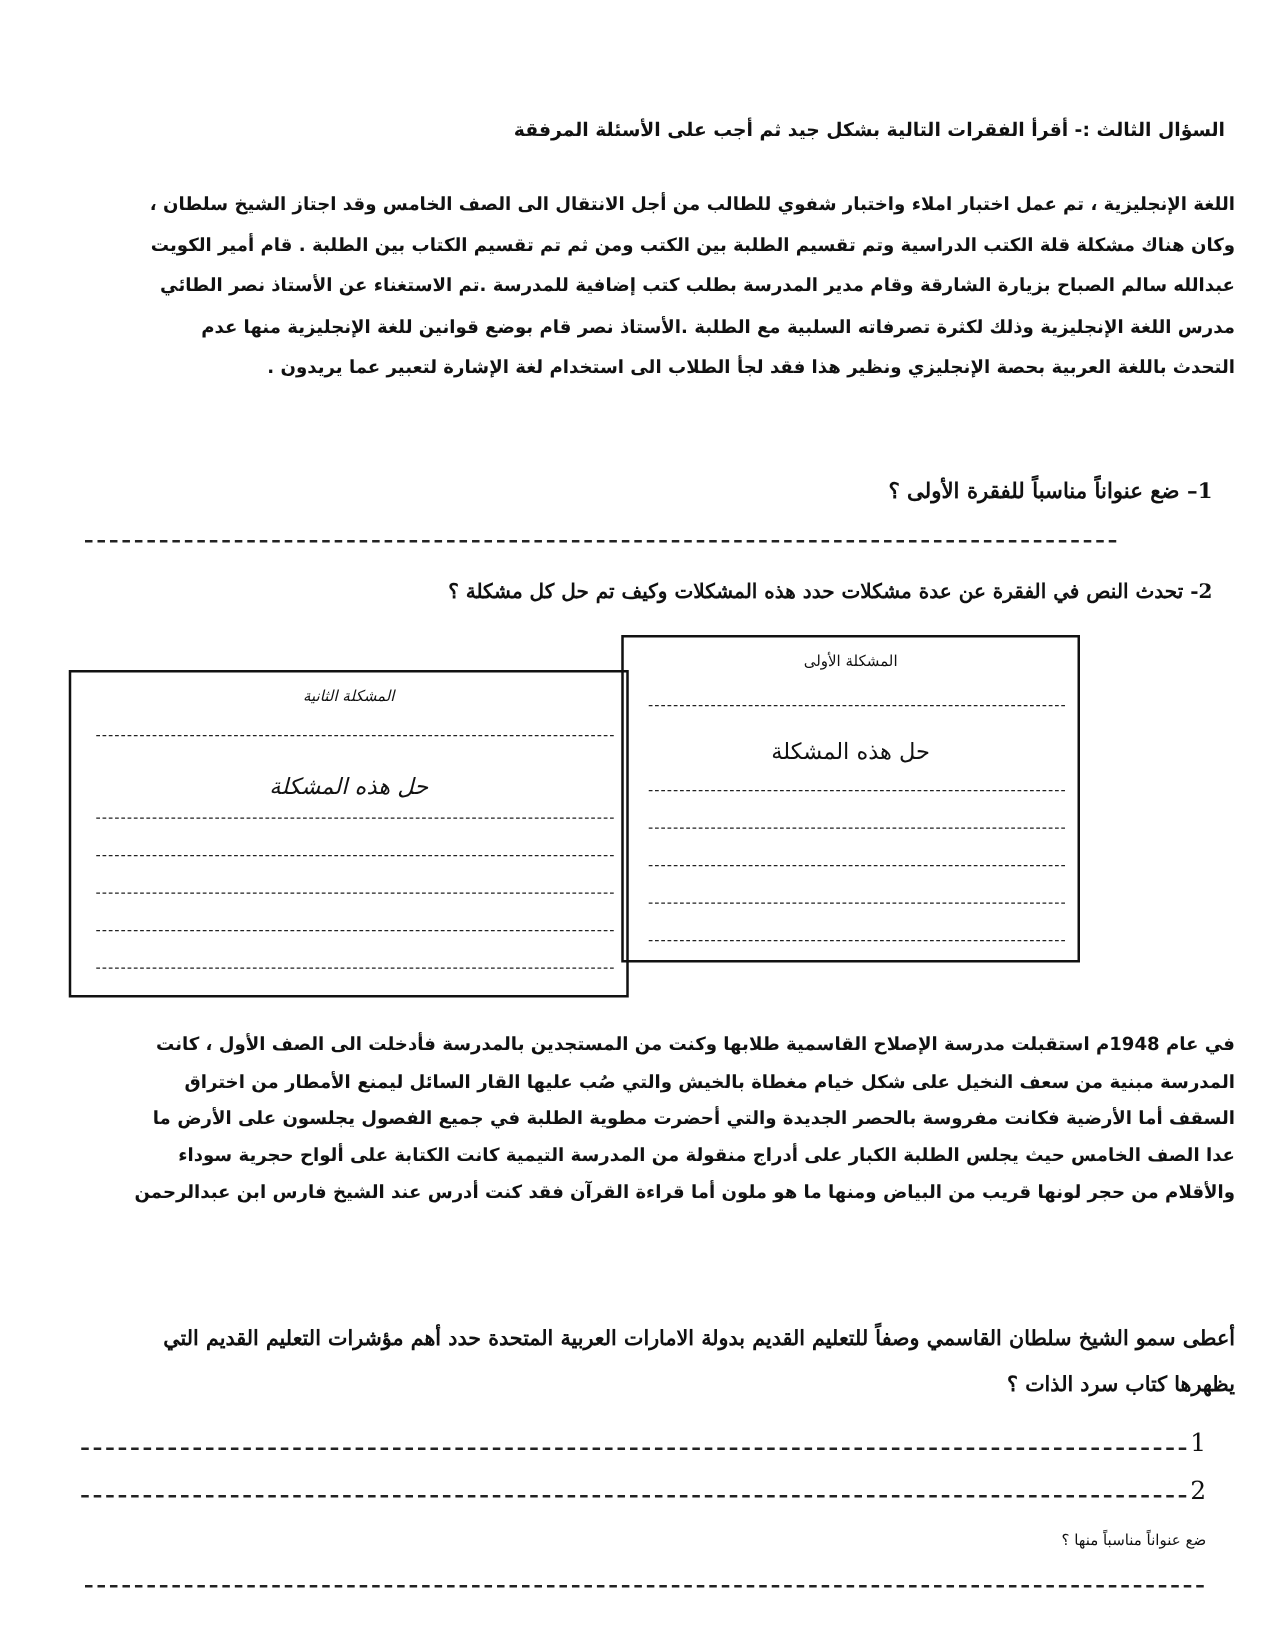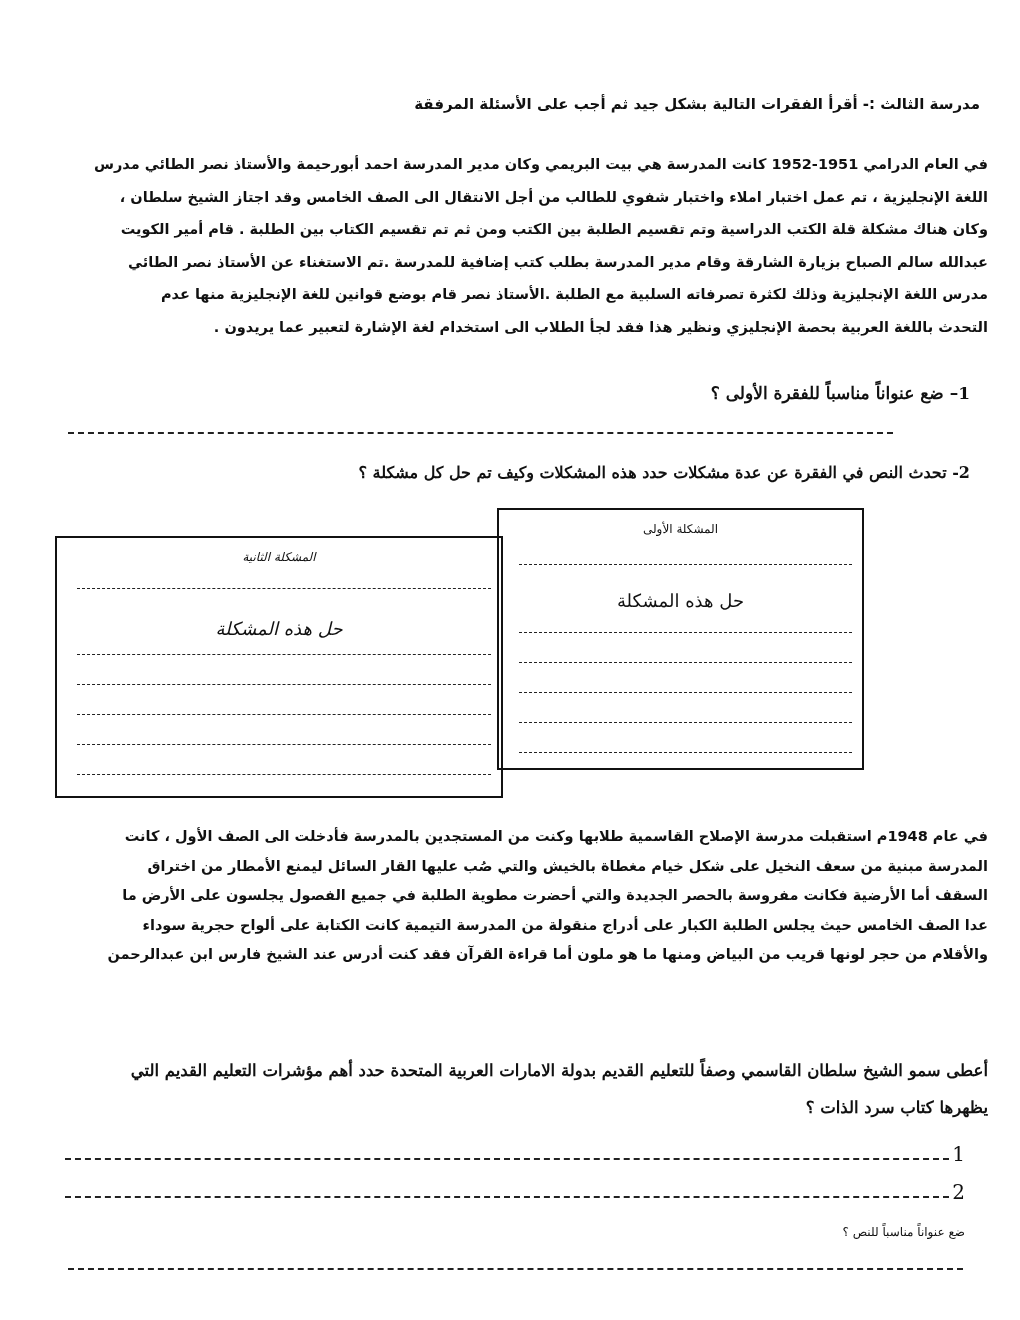--- a/index.html
+++ b/index.html
@@ -80,24 +80,23 @@
 
   .q4 {
     top: 1222px; right: 55px; width: 400px;
     font-family: "DejaVu Serif", serif; font-size: 12px; line-height: 20px;
   }
   .q4-line { top: 1268px; left: 68px; width: 895px; }
 </style>
 </head>
 <body>
 
-<div class="abs rtl q-title">مدرسة الثالث :- أقرأ الفقرات التالية بشكل جيد ثم أجب على الأسئلة المرفقة</div>
+<div class="abs rtl q-title">السؤال الثالث :- أقرأ الفقرات التالية بشكل جيد ثم أجب على الأسئلة المرفقة</div>
 
 <div class="abs rtl para1">
-  <p>في العام الدرامي 1951-1952 كانت المدرسة هي بيت البريمي وكان مدير المدرسة احمد أبورحيمة والأستاذ نصر الطائي مدرس</p>
   <p>اللغة الإنجليزية ، تم عمل اختبار املاء واختبار شفوي للطالب من أجل الانتقال الى الصف الخامس وقد اجتاز الشيخ سلطان ،</p>
   <p>وكان هناك مشكلة قلة الكتب الدراسية وتم تقسيم الطلبة بين الكتب ومن ثم تم تقسيم الكتاب بين الطلبة . قام أمير الكويت</p>
   <p>عبدالله سالم الصباح بزيارة الشارقة وقام مدير المدرسة بطلب كتب إضافية للمدرسة .تم الاستغناء عن الأستاذ نصر الطائي</p>
   <p>مدرس اللغة الإنجليزية وذلك لكثرة تصرفاته السلبية مع الطلبة .الأستاذ نصر قام بوضع قوانين للغة الإنجليزية منها عدم</p>
   <p>التحدث باللغة العربية بحصة الإنجليزي ونظير هذا فقد لجأ الطلاب الى استخدام لغة الإشارة لتعبير عما يريدون .</p>
 </div>
 
 <div class="abs rtl q1">1– ضع عنواناً مناسباً للفقرة الأولى ؟</div>
 <div class="abs dash-line q1-line"></div>
 
@@ -140,14 +139,14 @@
 
 <div class="abs ans-row ans1">
   <span class="num">1</span>
   <div class="ln"></div>
 </div>
 <div class="abs ans-row ans2">
   <span class="num">2</span>
   <div class="ln"></div>
 </div>
 
-<div class="abs rtl q4">ضع عنواناً مناسباً للنص ؟</div>
+<div class="abs rtl q4">ضع عنواناً مناسباً منها ؟</div>
 <div class="abs dash-line q4-line"></div>
 
 </body></html>

